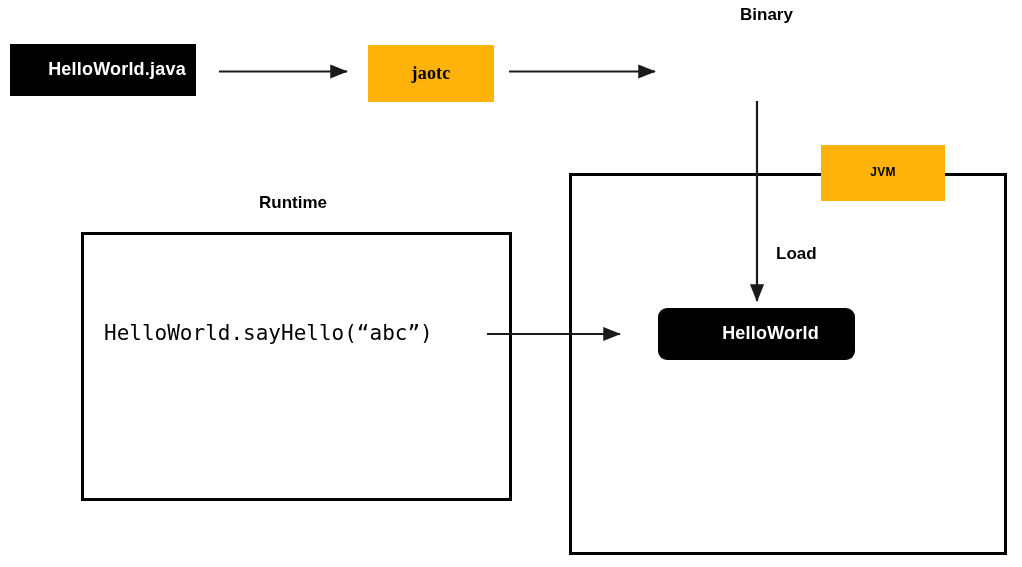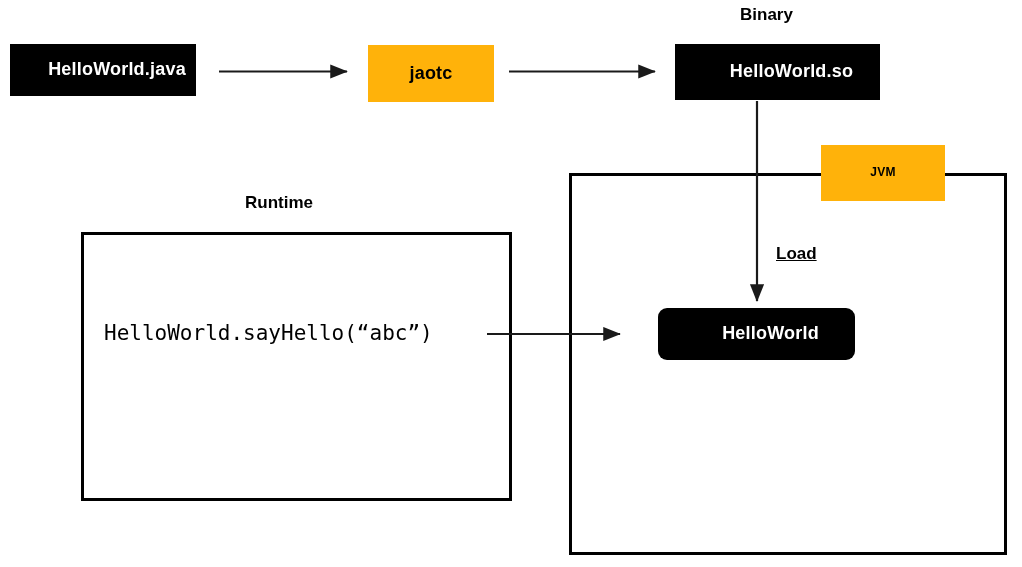--- a/index.html
+++ b/index.html
@@ -100,29 +100,28 @@
 
     <line x1="509" y1="71.5" x2="655" y2="71.5" stroke="#1a1a1a" stroke-width="2.2" marker-end="url(#ah)"></line>
 
     <line x1="757" y1="101" x2="757" y2="301" stroke="#1a1a1a" stroke-width="2.2" marker-end="url(#ah)"></line>
 
     <line x1="487" y1="334" x2="620" y2="334" stroke="#1a1a1a" stroke-width="2.2" marker-end="url(#ah)"></line>
   </svg>
 
   <div class="label z-label" style="left:740px; top:5px; font-size:17px;">Binary</div>
 
-  <div class="label z-label" style="left:245px; top:193px; font-size:17px;">Runtime</div>
+  <div class="label z-label" style="left:259px; top:193px; font-size:17px;">Runtime</div>
 
-  <div class="label z-label" style="left:776px; top:244px; font-size:17px;text-decoration:underline;">Load</div>
+  <div class="label z-label" style="left:776px; top:244px; font-size:17px;">Load</div>
 
   <div class="box box-black z-box" style="left:10px; top:44px; width:186px; height:52px; font-size:18px;">HelloWorld.java</div>
 
-  <div class="box box-orange z-box" style="left:368px; top:45px; width:126px; height:57px; font-size:18px;">jaotc</div>
+  <div class="box box-orange z-box" style="left:368px; top:45px; width:126px; height:57px; font-size:18px;font-family:Liberation Serif, serif;">jaotc</div>
 
-  <div class="box box-black z-box" style="left:675px; top:44px; width:205px; height:56px; font-size:18px;">HelloWorld.so</div>
 
   <div class="box box-orange z-box" style="left:821px; top:145px; width:124px; height:56px; font-size:12px;">JVM</div>
 
   <div class="box box-black z-box" style="left:658px; top:308px; width:197px; height:52px; font-size:18px;border-radius:9px;">HelloWorld</div>
 
   <div class="code z-label" style="left:104px; top:321px; font-size:21px;">HelloWorld.sayHello(“abc”)</div>
 
 </div>
 
 </body></html>

